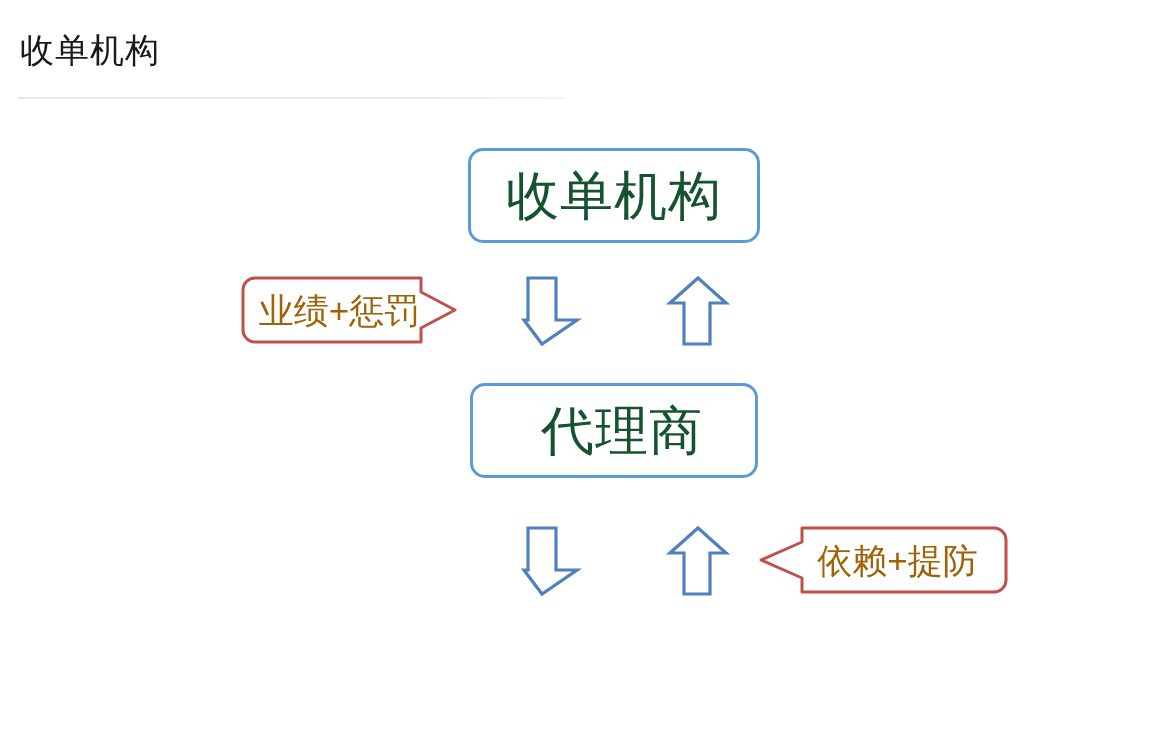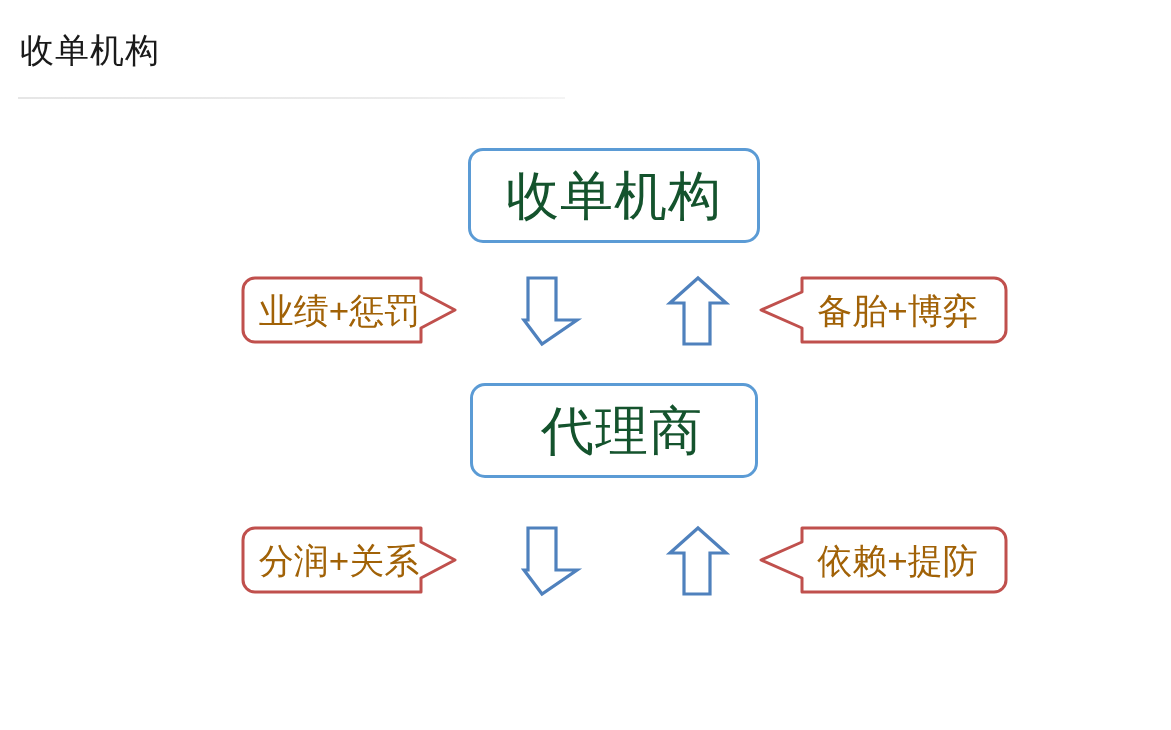--- a/index.html
+++ b/index.html
@@ -160,51 +160,37 @@
   </div>
 
   <div class="callout" id="callout-perf">
     <svg viewBox="0 0 218 68" preserveAspectRatio="none">
       <path d="M 14 2 L 180 2 L 180 16 L 214 34 L 180 52 L 180 66 L 14 66
                A 12 12 0 0 1 2 54 L 2 14 A 12 12 0 0 1 14 2 Z"></path>
     </svg>
     <span class="callout-label">业绩+惩罚</span>
   </div>
 
-  <div class="callout" id="callout-backup">
-    <svg viewBox="0 0 251 68" preserveAspectRatio="none">
-      <path d="M 237 2 L 45 2 L 45 16 L 4 34 L 45 52 L 45 66 L 237 66
-               A 12 12 0 0 0 249 54 L 249 14 A 12 12 0 0 0 237 2 Z"></path>
-    </svg>
-    <span class="callout-label">备胎+博弈</span>
-  </div>
 
   <div class="entity-box" id="box-agent">
     <span class="entity-label">代理商</span>
   </div>
 
   <div class="block-arrow" id="arrow-down-bottom">
     <svg viewBox="0 0 60 70" preserveAspectRatio="none">
       <path d="M 6 2 L 34 2 L 34 44 L 55 44 L 20 68 L 2 44 L 6 44 Z" transform="translate(2,0)"></path>
     </svg>
   </div>
 
   <div class="block-arrow" id="arrow-up-bottom">
     <svg viewBox="0 0 60 70" preserveAspectRatio="none">
       <path d="M 30 2 L 58 27 L 42 27 L 42 68 L 16 68 L 16 27 L 2 27 Z"></path>
     </svg>
   </div>
 
-  <div class="callout" id="callout-profit">
-    <svg viewBox="0 0 218 68" preserveAspectRatio="none">
-      <path d="M 14 2 L 180 2 L 180 16 L 214 34 L 180 52 L 180 66 L 14 66
-               A 12 12 0 0 1 2 54 L 2 14 A 12 12 0 0 1 14 2 Z"></path>
-    </svg>
-    <span class="callout-label">分润+关系</span>
-  </div>
 
   <div class="callout" id="callout-depend">
     <svg viewBox="0 0 251 68" preserveAspectRatio="none">
       <path d="M 237 2 L 45 2 L 45 16 L 4 34 L 45 52 L 45 66 L 237 66
                A 12 12 0 0 0 249 54 L 249 14 A 12 12 0 0 0 237 2 Z"></path>
     </svg>
     <span class="callout-label">依赖+提防</span>
   </div>
 
 

